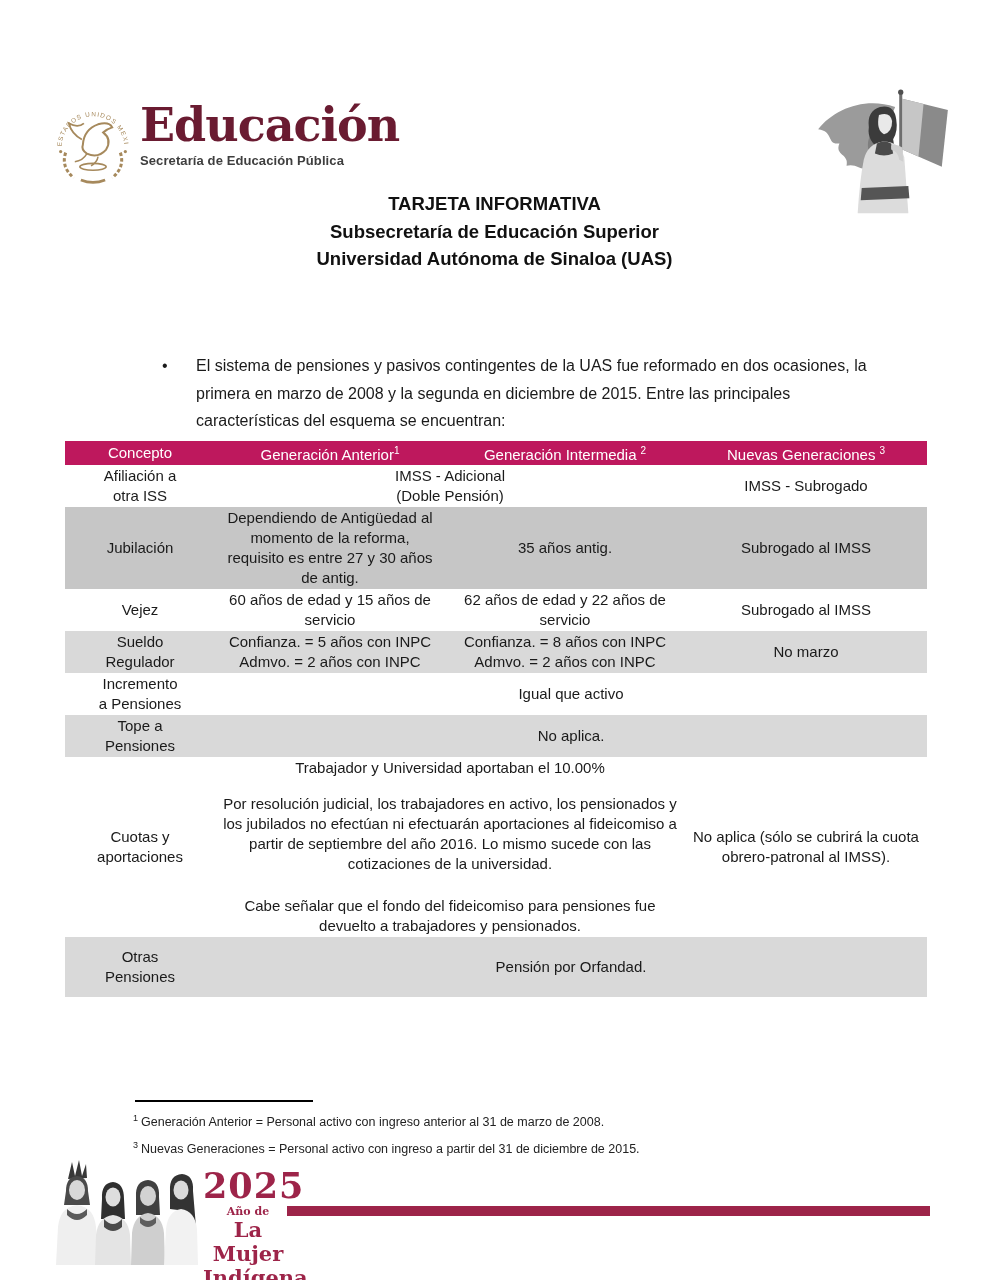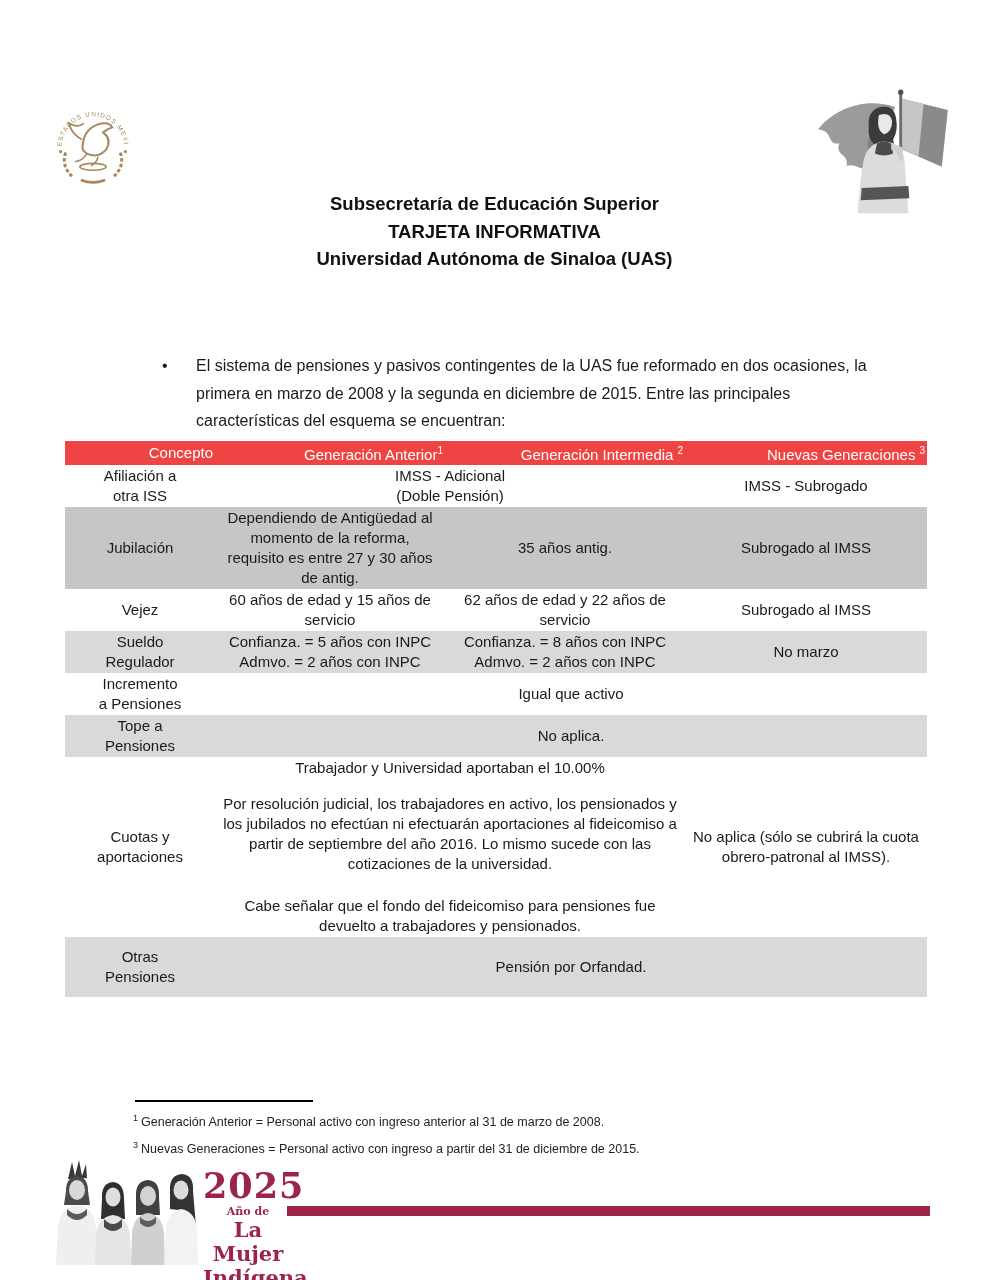--- a/index.html
+++ b/index.html
@@ -31,22 +31,22 @@
 
   
   .intro { position:absolute; top:352px; left:162px; width:706px; display:flex; }
   .intro .bullet { width:34px; font-size:16px; line-height:27.5px; }
   .intro .intro-text { flex:1; font-size:16px; line-height:27.5px; }
 
   
   table.uas { position:absolute; top:441px; left:65px; width:862px;
     border-collapse:collapse; table-layout:fixed; font-size:15px; line-height:20px; }
   table.uas th {
-    background:#ef4444; color:#fff; font-weight:normal; font-size:15px;
-    height:24px; padding:0 2px; text-align:right; vertical-align:middle;
+    background:#be185d; color:#fff; font-weight:normal; font-size:15px;
+    height:24px; padding:0 2px; text-align:center; vertical-align:middle;
   }
   table.uas td { text-align:center; vertical-align:middle; padding:1px 6px; }
   tr.gray td { background:#D9D9D9; }
   tr.gray-dark td { background:#C6C6C6;text-align:center; }
   .pre { white-space:pre-line; }
   sup.hdr { font-size:10px; vertical-align:super; }
   sup.sp { margin-left:4px; }
   tr.r-afiliacion { height:41px; }
   tr.r-jubilacion { height:80px; }
   tr.r-vejez      { height:41px; }
@@ -92,40 +92,44 @@
       <circle cx="8" cy="59" r="1.6" fill="#A6895C"></circle>
       <circle cx="72" cy="59" r="1.6" fill="#A6895C"></circle>
       <path d="M30 52 Q31 37 45 32 Q56 29 59 35 Q53 37 50 40 Q59 47 53 57 Q45 66 34 61 Q28 57 30 52 Z" fill="none" stroke="#A6895C" stroke-width="2"></path>
       <path d="M29 47 Q19 42 16 31 Q25 36 31 31" fill="none" stroke="#A6895C" stroke-width="1.8"></path>
       <path d="M34 61 Q30 68 22 69 M45 64 Q44 70 38 73" fill="none" stroke="#A6895C" stroke-width="1.5"></path>
       <ellipse cx="40" cy="74" rx="13" ry="3.4" fill="none" stroke="#A6895C" stroke-width="1.6"></ellipse>
       <path d="M13 60 Q8 74 21 85" fill="none" stroke="#A6895C" stroke-width="3" stroke-dasharray="3.4 2.2"></path>
       <path d="M67 60 Q72 74 59 85" fill="none" stroke="#A6895C" stroke-width="3" stroke-dasharray="3.4 2.2"></path>
       <path d="M28 87 Q40 92 52 87" fill="none" stroke="#A6895C" stroke-width="2.6"></path>
     </svg>
+    <div class="wordmark-block">
+      <div class="wordmark">Educación</div>
+      <div class="wordmark-sub">Secretaría de Educación Pública</div>
+    </div>
   </div>
 
   <svg class="flag-figure" viewBox="0 0 150 125">
     <path d="M88 20 C 58 10, 28 22, 12 42 C 28 44, 20 58, 33 56 C 28 68, 43 66, 40 78 C 51 75, 56 86, 66 79 L 72 58 Z" fill="#9b9b9b"></path>
     <path d="M70 40 C 60 48, 58 62, 66 70 L 72 58 Z" fill="#7e7e7e"></path>
     <rect x="92" y="6" width="3" height="116" fill="#6e6e6e"></rect>
     <circle cx="93.5" cy="5.5" r="2.6" fill="#4f4f4f"></circle>
     <path d="M95 12 L 140 23 L 134 79 L 95 62 Z" fill="#8a8a8a"></path>
     <path d="M95 12 L 116 17 L 111 69 L 95 62 Z" fill="#c6c6c6"></path>
     <path d="M62 40 Q 60 24 73 20 Q 87 17 89 32 Q 91 44 86 52 L 93 98 L 81 100 L 74 62 Q 60 54 62 40 Z" fill="#3b3b3b"></path>
     <path d="M72 28 Q 83 24 85 34 Q 85 45 77 47 Q 69 43 72 28 Z" fill="#e9e9e9"></path>
     <path d="M57 72 Q 61 56 76 54 Q 93 54 97 70 L 101 125 L 51 125 Q 53 92 57 72 Z" fill="#dcdcdc"></path>
     <path d="M70 56 Q 77 52 84 56 L 86 66 Q 77 70 68 66 Z" fill="#4a4a4a"></path>
     <path d="M84 62 Q 91 64 92 72 L 96 74 L 95 60 Q 89 56 84 58 Z" fill="#cfcfcf"></path>
     <path d="M55 100 L 101 98 L 102 110 L 54 112 Z" fill="#555555"></path>
   </svg>
 
   <div class="title-block">
+    <div>TARJETA INFORMATIVA</div>
     <div>Subsecretaría de Educación Superior</div>
-    <div>TARJETA INFORMATIVA</div>
     <div>Universidad Autónoma de Sinaloa (UAS)</div>
   </div>
 
   <div class="intro">
     <div class="bullet">•</div>
     <div class="intro-text">El sistema de pensiones y pasivos contingentes de la UAS fue reformado en dos ocasiones, la primera en marzo de 2008 y la segunda en diciembre de 2015. Entre las principales características del esquema se encuentran:</div>
   </div>
 
   <table class="uas">
     <colgroup>

